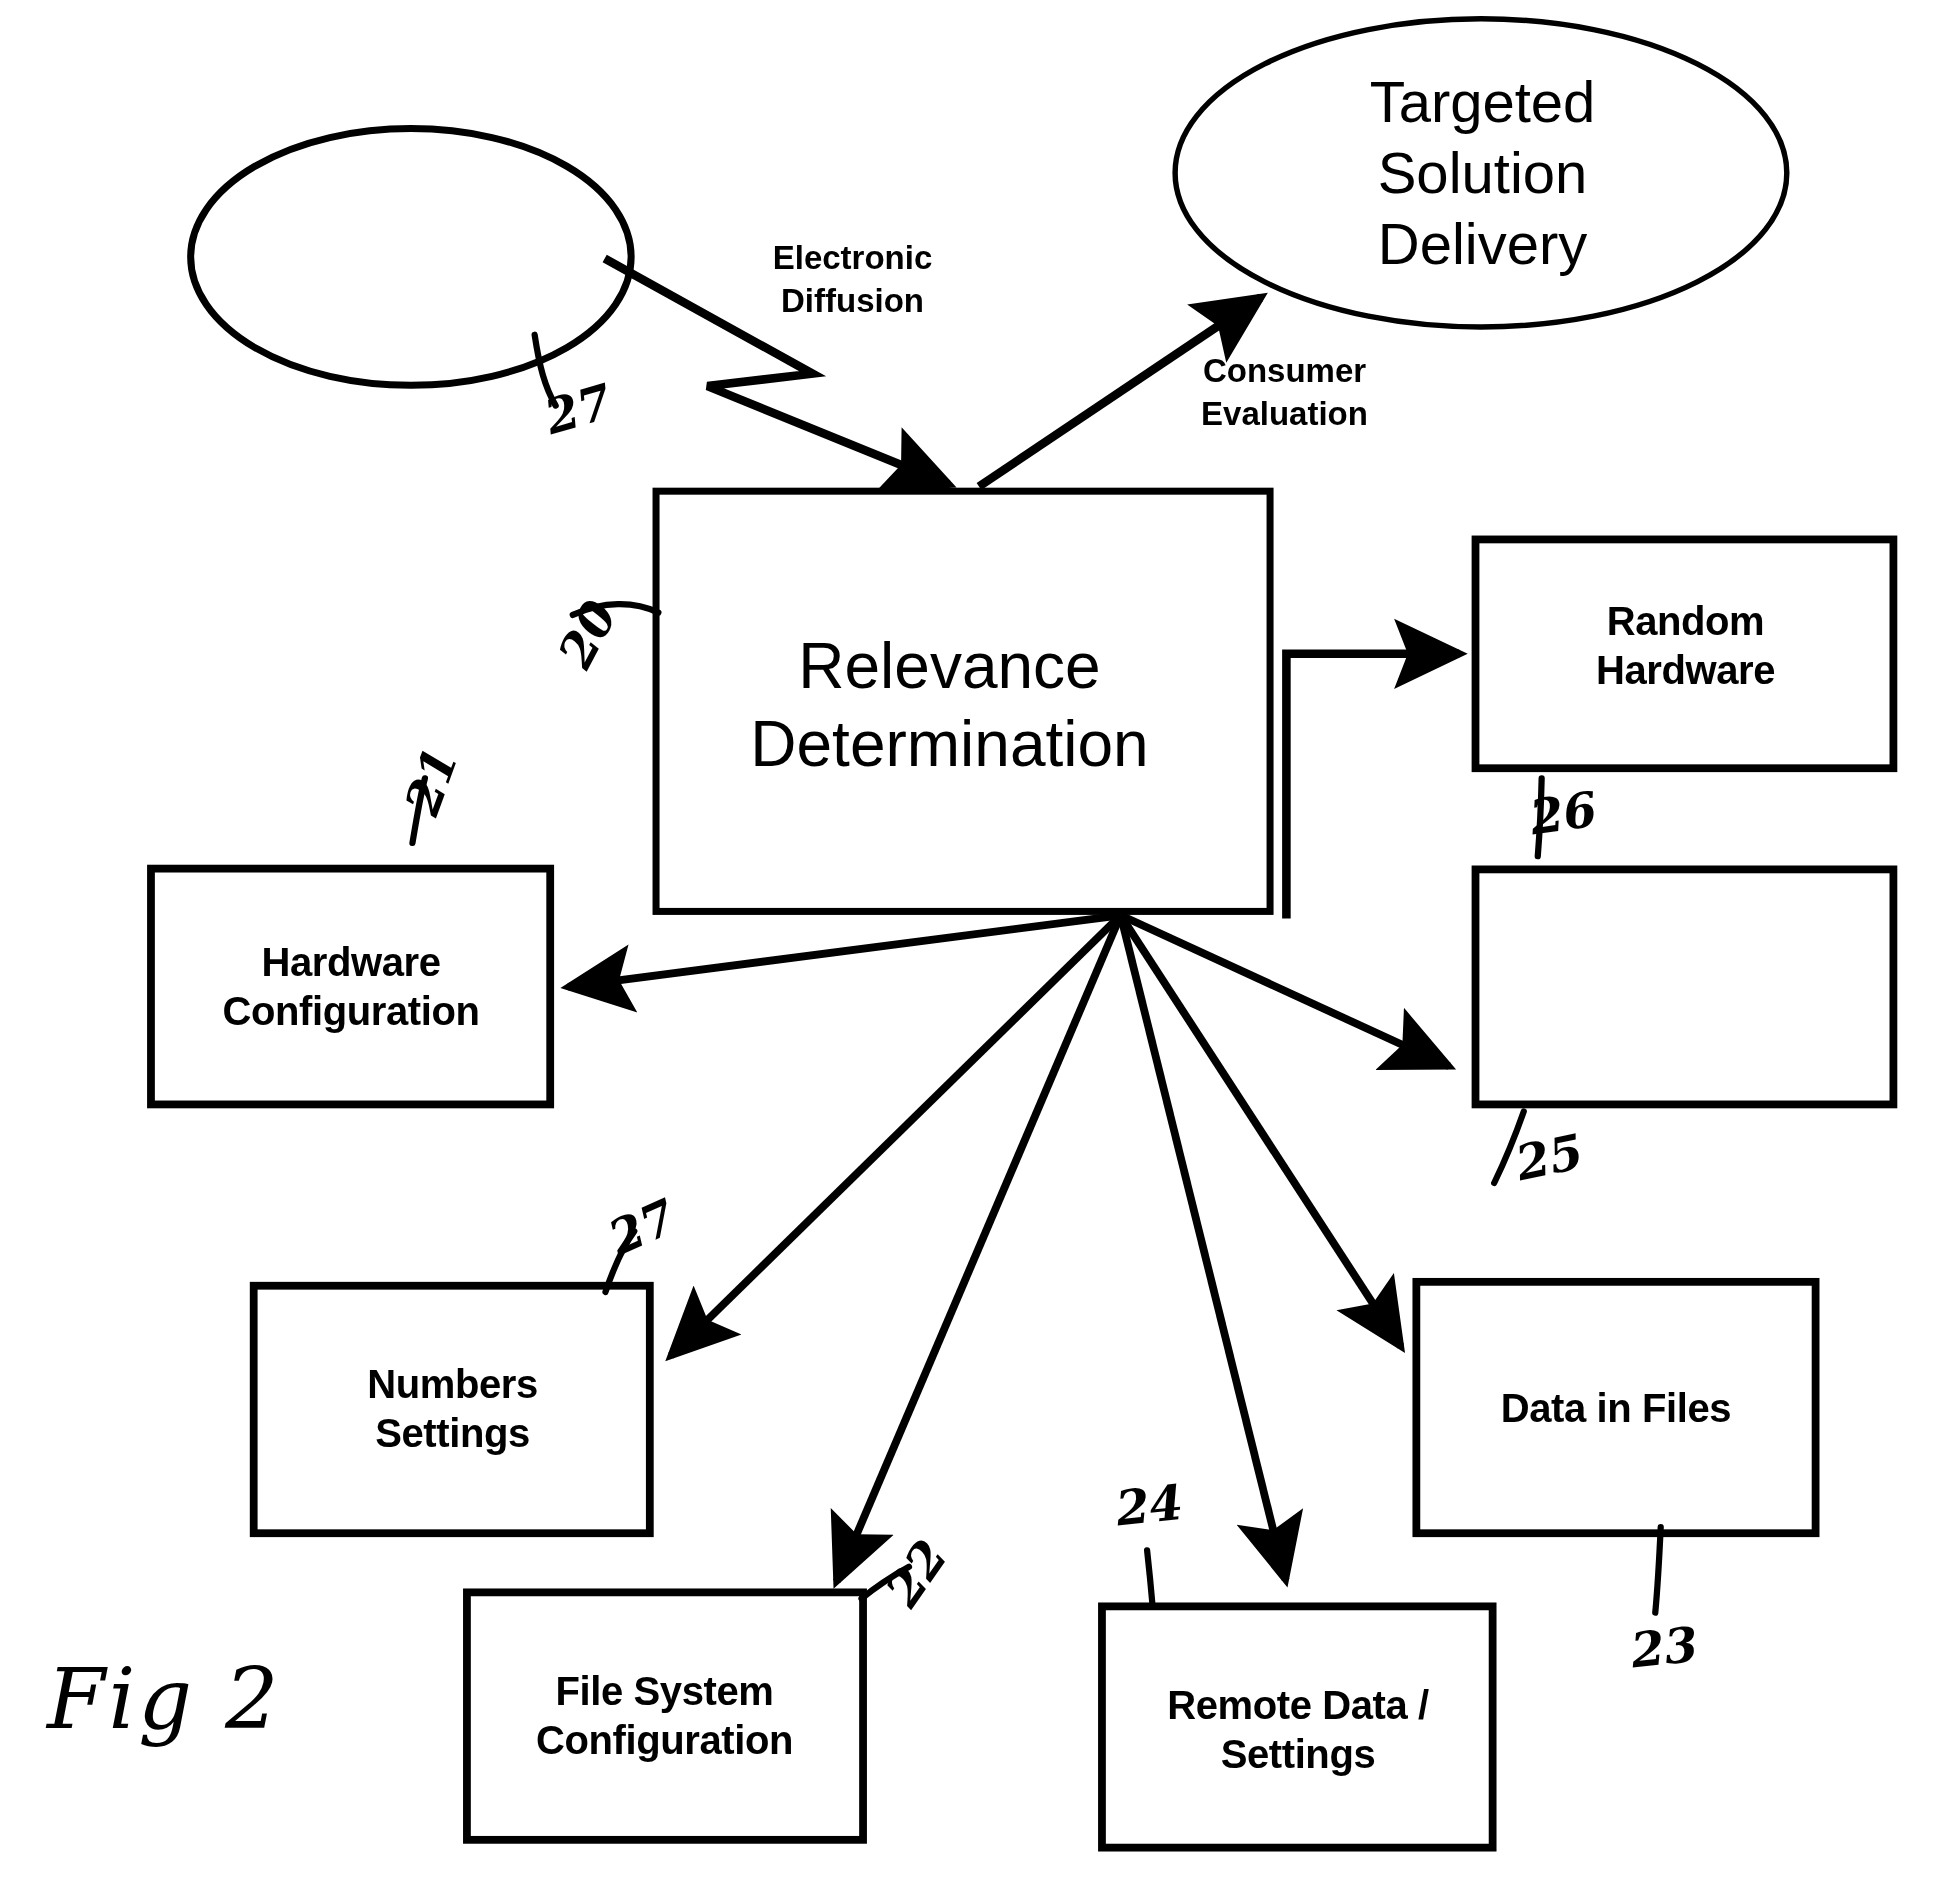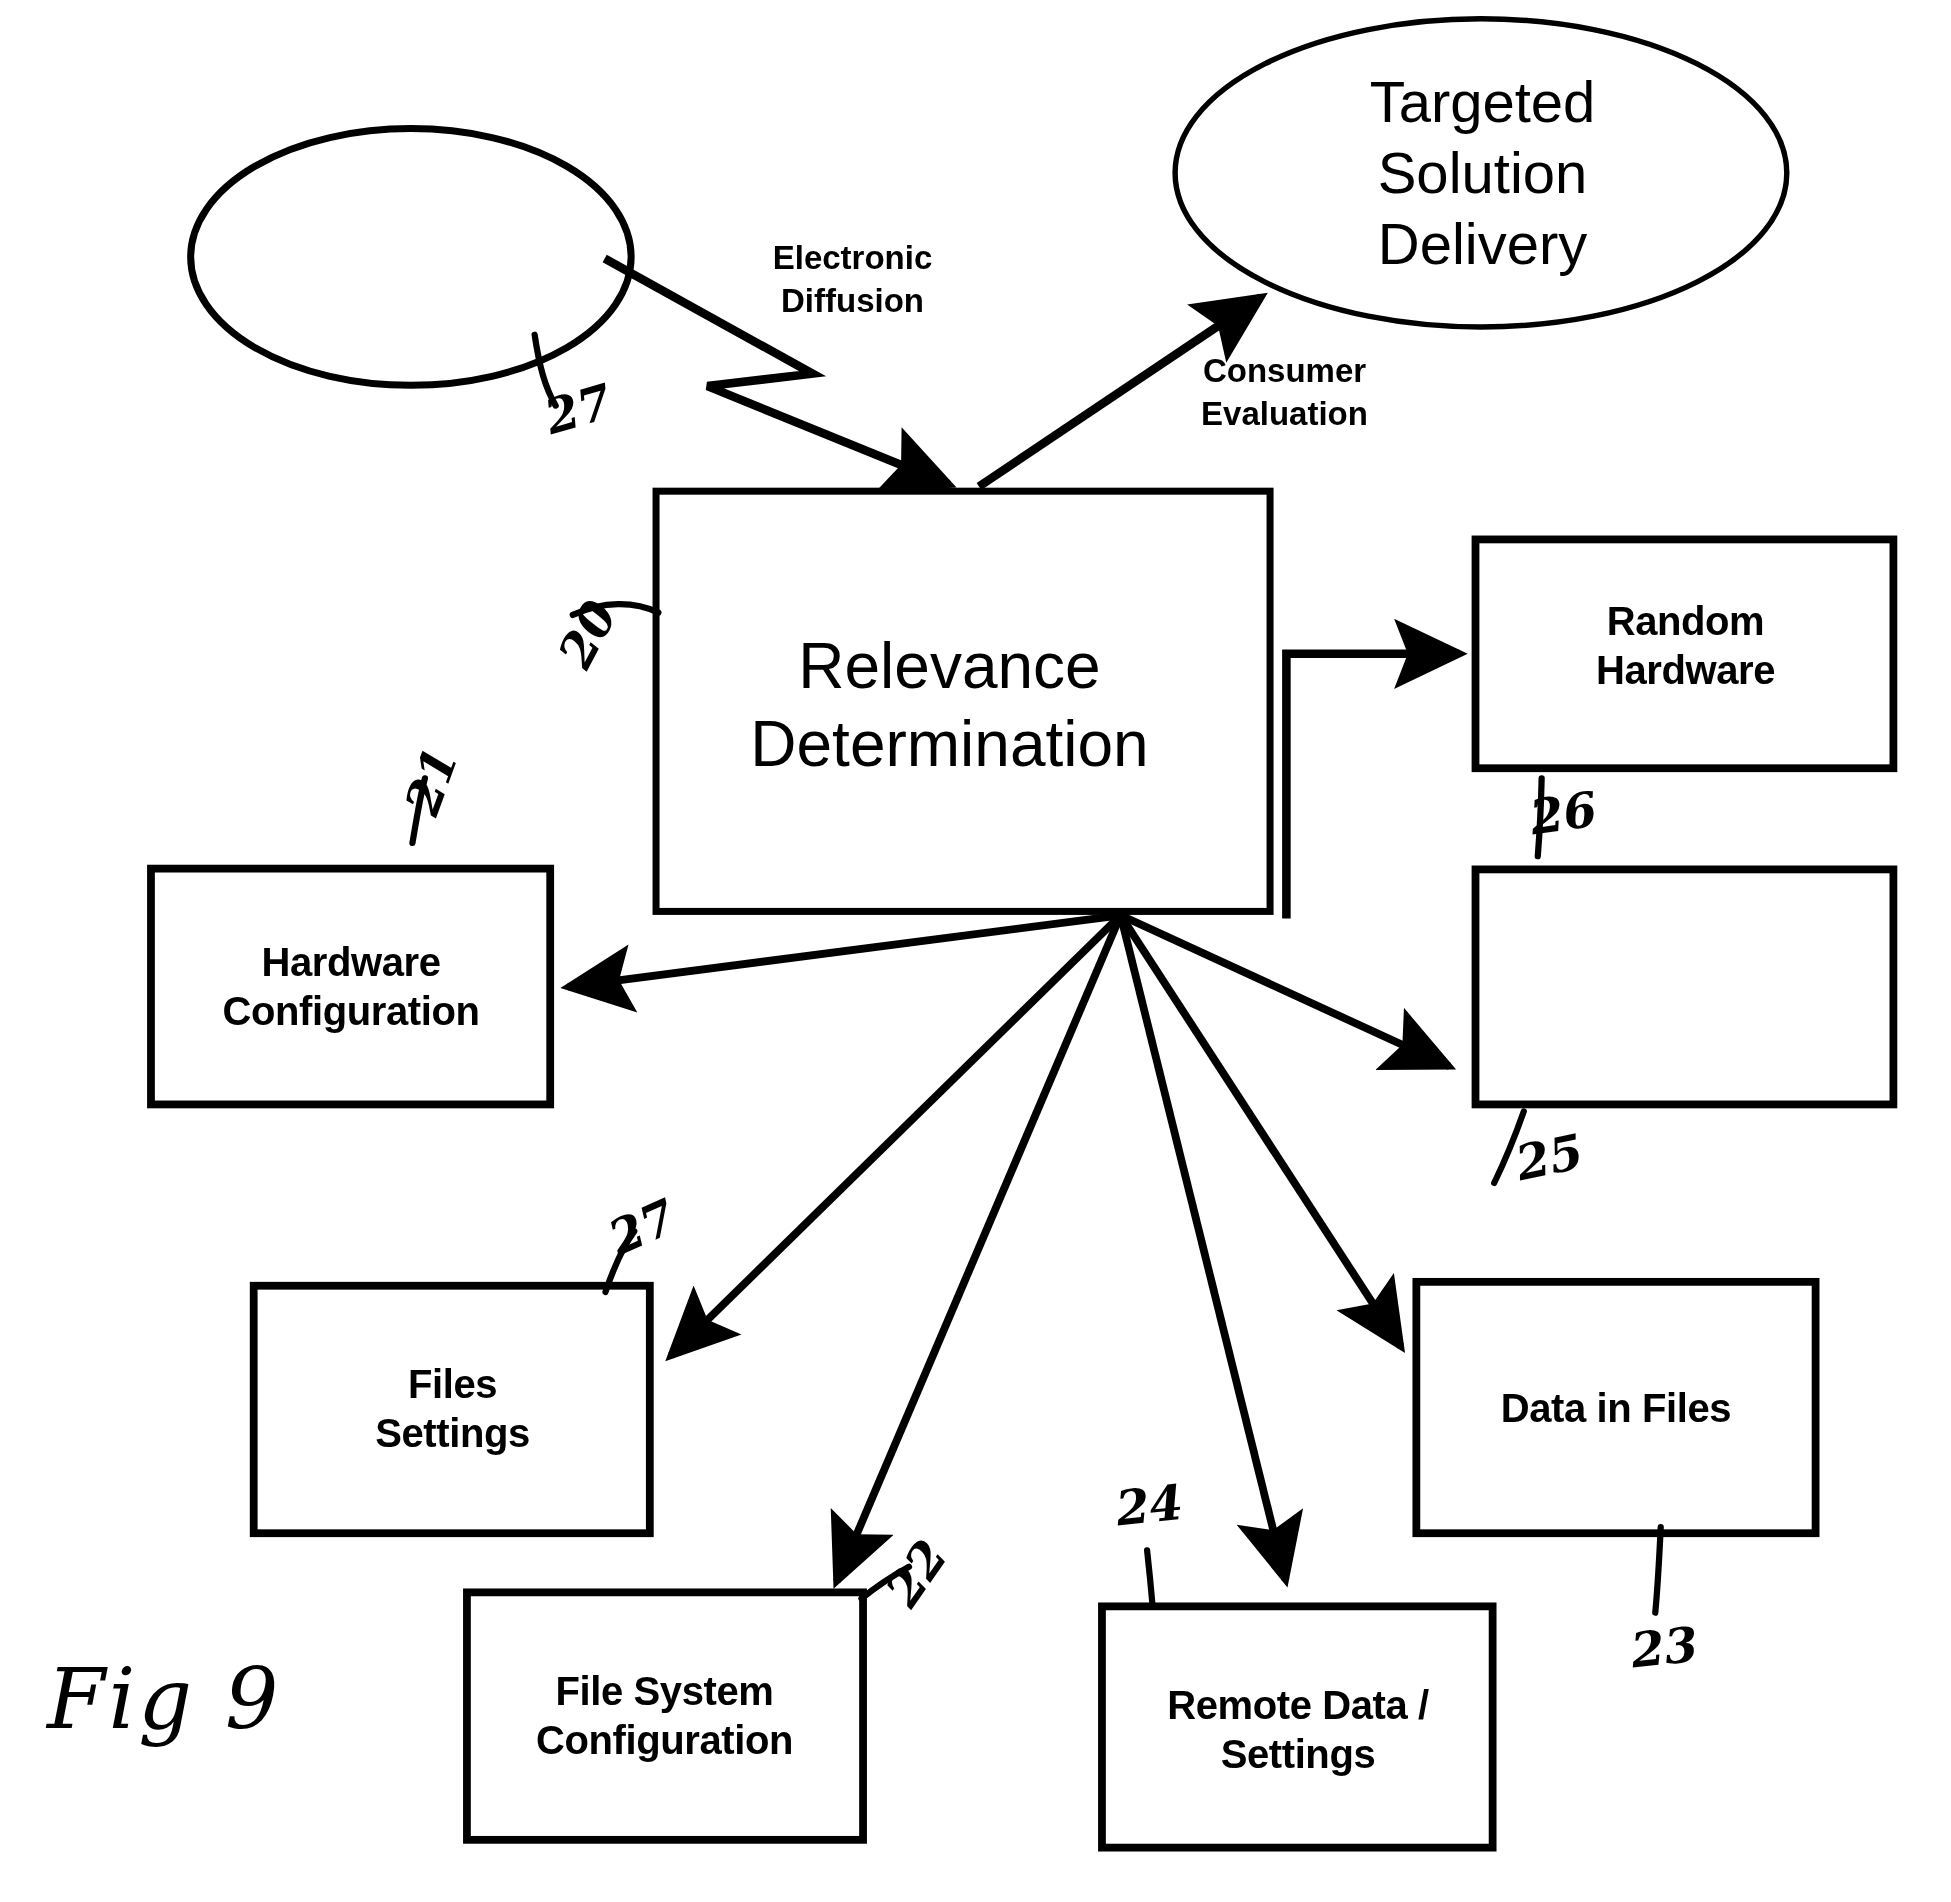--- a/index.html
+++ b/index.html
@@ -147,21 +147,21 @@
   <div class="node-label thin-node" style="left:648px;top:592px;width:603px;height:226px;font-size:64px;">Relevance
 Determination</div>
 
   <div class="node-label bold-node" style="left:1479px;top:568px;width:413px;height:156px;">Random
 Hardware</div>
 
 
   <div class="node-label bold-node" style="left:153px;top:926px;width:396px;height:121px;">Hardware
 Configuration</div>
 
-  <div class="node-label bold-node" style="left:257px;top:1346px;width:391px;height:125px;">Files
+  <div class="node-label bold-node" style="left:257px;top:1346px;width:391px;height:125px;">Numbers
 Settings</div>
 
   <div class="node-label bold-node" style="left:469px;top:1653px;width:391px;height:125px;">File System
 Configuration</div>
 
   <div class="node-label bold-node" style="left:1104px;top:1667px;width:388px;height:125px;">Remote Data /
 Settings</div>
 
   <div class="node-label bold-node" style="left:1418px;top:1358px;width:396px;height:101px;">Data in Files</div>
 
@@ -182,16 +182,16 @@
   <div class="ref" style="left:1516px;top:1129px;transform:rotate(-12deg);">25</div>
 
   <div class="ref" style="left:609px;top:1199px;transform:rotate(-24deg);">27</div>
 
   <div class="ref" style="left:883px;top:1545px;transform:rotate(-55deg);">22</div>
 
   <div class="ref" style="left:1116px;top:1477px;transform:rotate(-6deg);">24</div>
 
   <div class="ref" style="left:1631px;top:1619px;transform:rotate(-6deg);">23</div>
 
-  <div class="fig-caption" style="left:47px;top:1650px;">Fig 9</div>
+  <div class="fig-caption" style="left:47px;top:1650px;">Fig 2</div>
 
 </div>
 
 
 </body></html>

